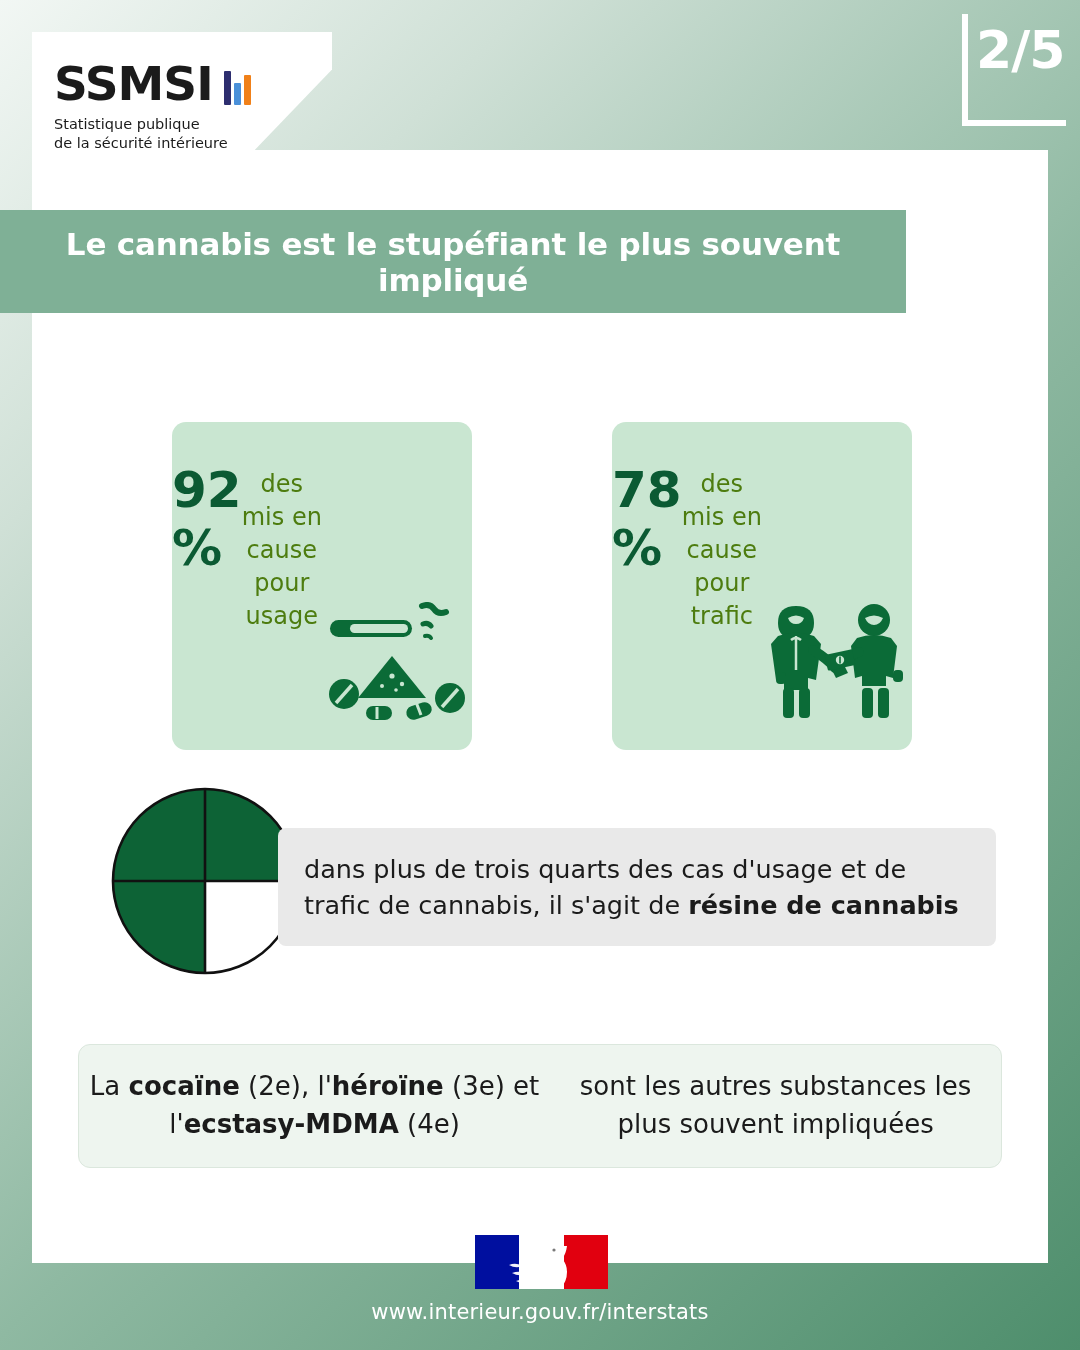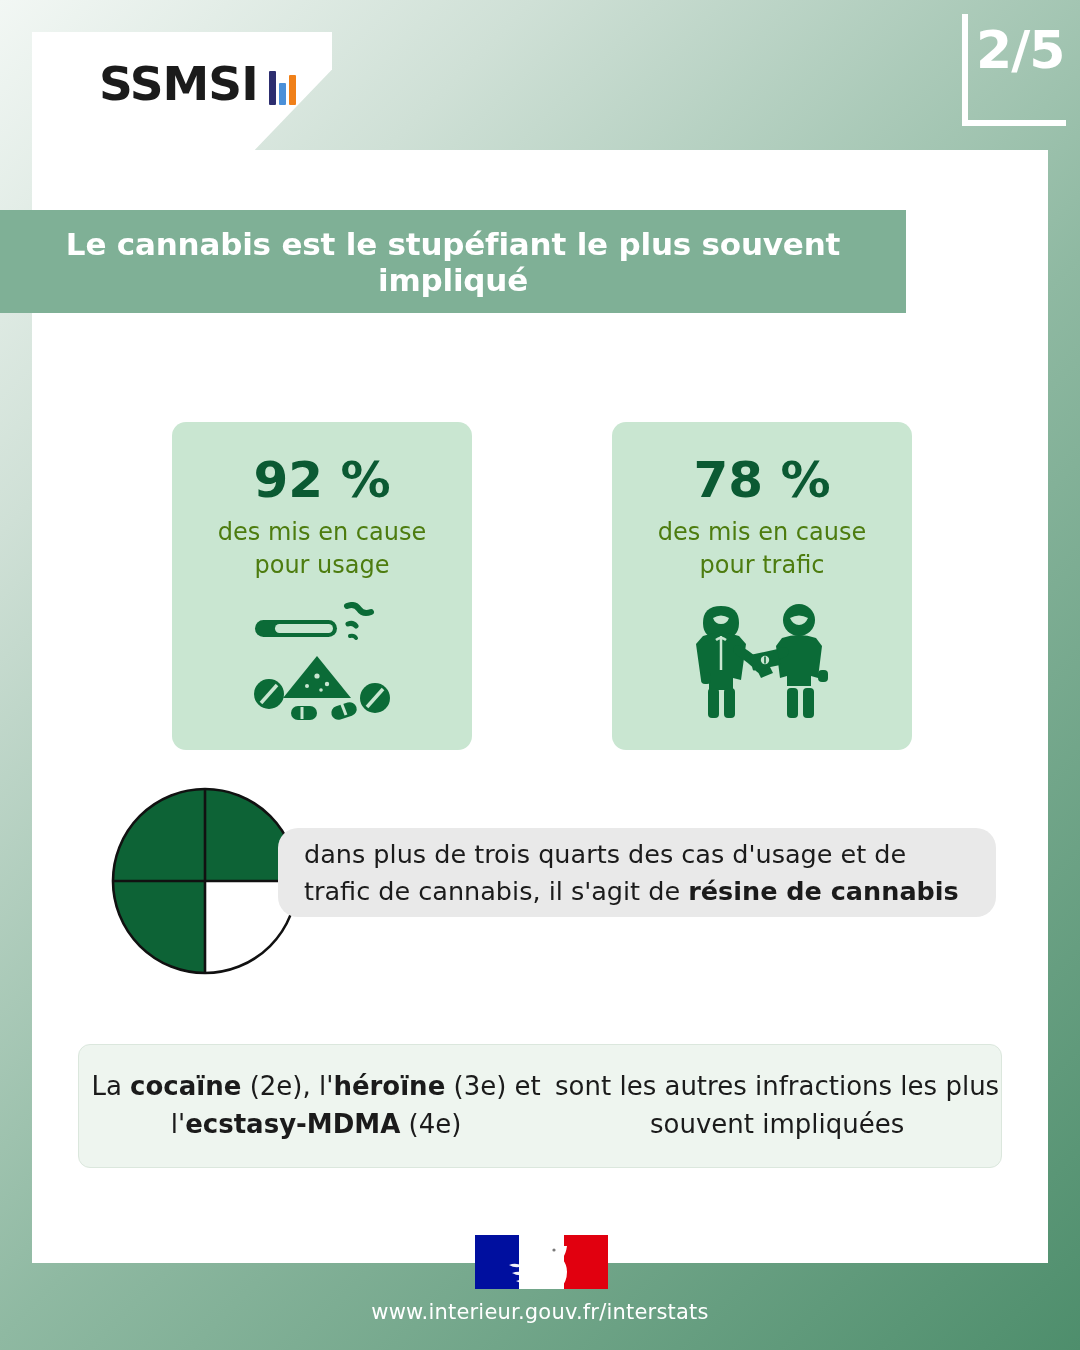--- a/index.html
+++ b/index.html
@@ -46,21 +46,20 @@
   .logo-inner {
     position: absolute;
     left: 22px;
     top: 28px;
     width: 260px;
   }
   .logo-wordmark {
     display: flex;
     align-items: flex-end;
     gap: 8px;
-    margin-left: 45px;
   }
   .logo-text {
     font-family: "DejaVu Sans", sans-serif;
     font-size: 47px;
     font-weight: 700;
     letter-spacing: -1px;
     color: #1b1b1b;
     line-height: 1;
   }
   .logo-bars {
@@ -158,23 +157,22 @@
     width: 740px;
     display: flex;
     justify-content: space-between;
   }
   .stat-card {
     width: 300px;
     height: 328px;
     background: #c9e6d1;
     border-radius: 14px;
     display: flex;
-    flex-direction: column;
-    align-items: center;
-    padding-top: 30px;
+    flex-direction: row;
+    padding-top: 40px;
     box-sizing: border-box;
   }
   .stat-value {
     font-family: "DejaVu Sans", sans-serif;
     font-size: 50px;
     font-weight: 700;
     color: #0b5a33;
     line-height: 1.15;
   }
   .stat-label {
@@ -197,23 +195,23 @@
     left: 110px;
     top: 786px;
     width: 190px;
     height: 190px;
   }
   .callout {
     position: absolute;
     left: 278px;
     top: 828px;
     width: 718px;
-    height: 89px;
+    height: 118px;
     background: #e9e9e9;
-    border-radius: 20px;
+    border-radius: 8px;
     display: flex;
     align-items: center;
     box-sizing: border-box;
     padding-left: 26px;
     padding-right: 16px;
   }
   .callout-text {
     font-family: "DejaVu Sans", sans-serif;
     font-size: 25.5px;
     line-height: 1.42;
@@ -289,20 +287,22 @@
   <div class="logo-panel">
     <div class="logo-inner">
       <div class="logo-wordmark">
         <span class="logo-text">SSMSI</span>
         <span class="logo-bars">
           <span class="bar-navy"></span>
           <span class="bar-blue"></span>
           <span class="bar-orange"></span>
         </span>
       </div>
+      <div class="logo-sub">Statistique publique
+de la sécurité intérieure</div>
     </div>
   </div>
 
   <div class="page-indicator">
     <div class="bracket-v"></div>
     <div class="bracket-h"></div>
     <div class="page-num">2/5</div>
   </div>
 
   <div class="title-banner">
@@ -403,21 +403,21 @@
   <div class="callout">
     <div class="callout-text">
       <span>dans plus de trois quarts des cas d'usage et de trafic de cannabis, il s'agit de </span><b>résine de cannabis</b>
     </div>
   </div>
 
   <div class="bottom-box">
     <div class="bottom-line">
       <span>La </span><b>cocaïne</b><span> (2e), l'</span><b>héroïne</b><span> (3e) et l'</span><b>ecstasy-MDMA</b><span> (4e)</span>
     </div>
-    <div class="bottom-line">sont les autres infractions les plus souvent impliquées</div>
+    <div class="bottom-line">sont les autres substances les plus souvent impliquées</div>
   </div>
 
   <div class="flag">
     <div class="stripe blue"></div>
     <div class="stripe white">
       <svg class="marianne" viewBox="0 0 90 54" xmlns="http://www.w3.org/2000/svg">
         <path d="M30 54 q-3 -14 6 -23 q6 -6 14 -7 q5 -1 9 -5 q3 -3 5 -8 l6 0 q-1 8 -5 13 q5 5 5 13 q0 10 -7 17 Z" fill="#ffffff"></path>
         <path d="M12 30 q7 -3 13 1 q-6 3 -13 -1 Z" fill="#ffffff" opacity="0.95"></path>
         <path d="M15 38 q8 -3 14 1 q-7 3 -14 -1 Z" fill="#ffffff" opacity="0.95"></path>
         <path d="M19 46 q8 -3 14 1 q-7 3 -14 -1 Z" fill="#ffffff" opacity="0.95"></path>

